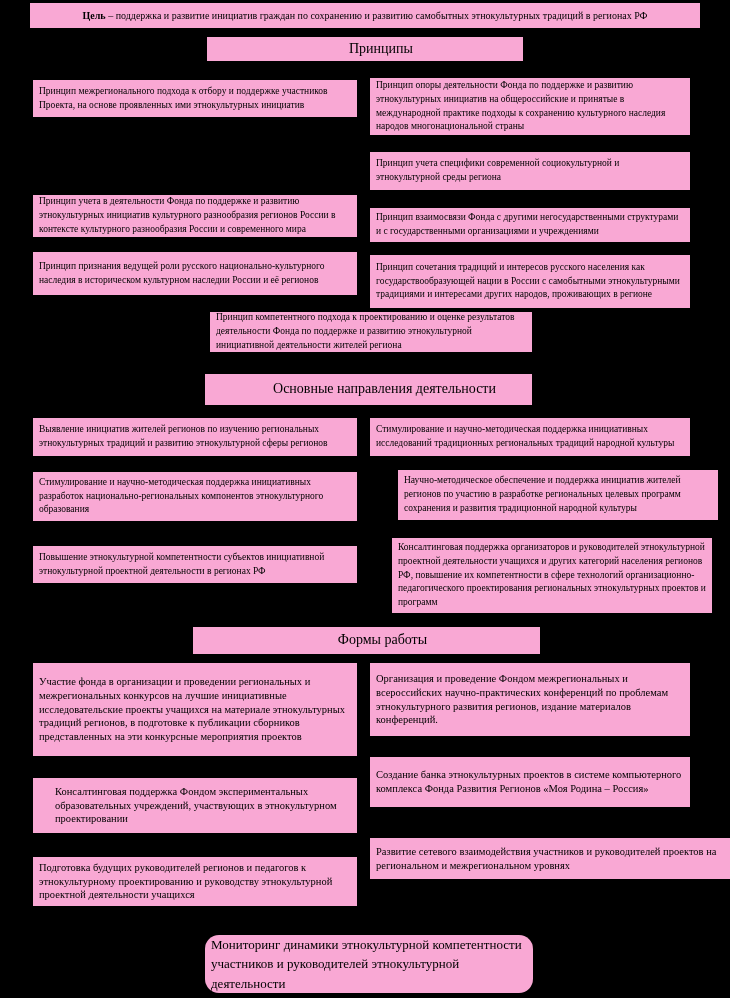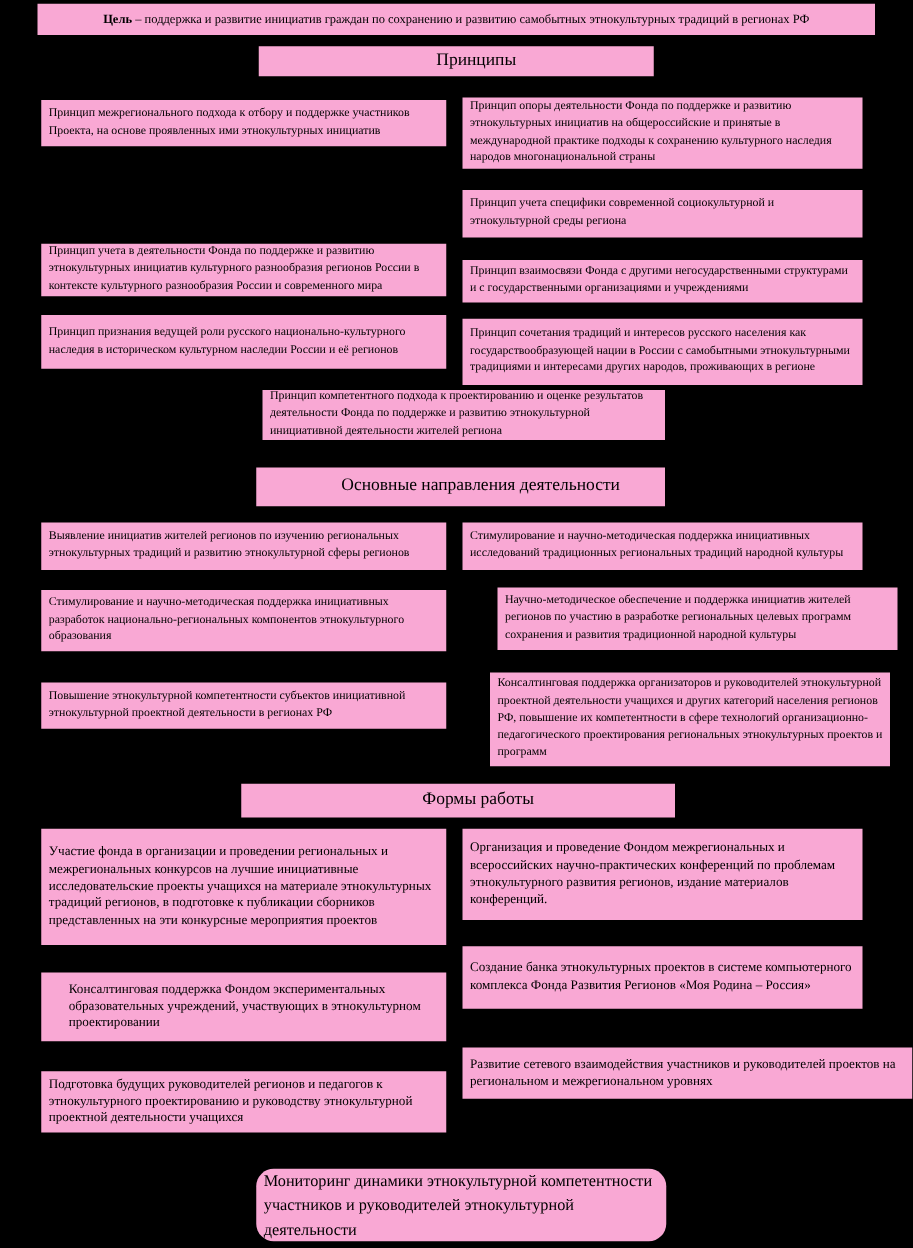--- a/index.html
+++ b/index.html
@@ -79,21 +79,21 @@
   <div class="box" style="left:33px; top:546px; width:324px; height:37px;">Повышение этнокультурной компетентности субъектов инициативной этнокультурной проектной деятельности в регионах РФ</div>
 
   <div class="box" style="left:370px; top:418px; width:320px; height:38px;">Стимулирование и научно-методическая поддержка инициативных исследований традиционных региональных традиций народной культуры</div>
   <div class="box" style="left:370px; top:470px; width:320px; height:50px;margin-left:28px;">Научно-методическое обеспечение и поддержка инициатив жителей регионов по участию в разработке региональных целевых программ сохранения и развития традиционной народной культуры</div>
   <div class="box" style="left:392px; top:538px; width:320px; height:75px;">Консалтинговая поддержка организаторов и руководителей этнокультурной проектной деятельности учащихся и других категорий населения регионов РФ, повышение их компетентности в сфере технологий организационно-педагогического проектирования региональных этнокультурных проектов и программ</div>
 
   <div class="box header-box" style="left:193px; top:627px; width:347px; height:27px;">Формы работы</div>
 
   <div class="box forms-box" style="left:33px; top:663px; width:324px; height:93px;">Участие фонда в организации и проведении региональных и межрегиональных конкурсов на лучшие инициативные исследовательские проекты учащихся на материале этнокультурных традиций регионов, в подготовке к публикации сборников представленных на эти конкурсные мероприятия проектов</div>
   <div class="box forms-box" style="left:33px; top:778px; width:324px; height:55px;padding-left:22px;">Консалтинговая поддержка Фондом экспериментальных образовательных учреждений, участвующих в этнокультурном проектировании</div>
-  <div class="box forms-box" style="left:33px; top:857px; width:324px; height:49px;">Подготовка будущих руководителей регионов и педагогов к этнокультурного проектированию и руководству этнокультурной проектной деятельности учащихся</div>
+  <div class="box forms-box" style="left:33px; top:857px; width:324px; height:49px;">Подготовка будущих руководителей регионов и педагогов к этнокультурному проектированию и руководству этнокультурной проектной деятельности учащихся</div>
 
   <div class="box forms-box" style="left:370px; top:663px; width:320px; height:73px;">Организация и проведение Фондом межрегиональных и всероссийских научно-практических конференций по проблемам этнокультурного развития регионов, издание материалов конференций.</div>
   <div class="box forms-box" style="left:370px; top:757px; width:320px; height:50px;">Создание банка этнокультурных проектов в системе компьютерного комплекса Фонда Развития Регионов «Моя Родина – Россия»</div>
   <div class="box forms-box" style="left:370px; top:838px; width:368px; height:41px;">Развитие сетевого взаимодействия участников и руководителей проектов на региональном и межрегиональном уровнях</div>
 
   <div class="box monitor-box" style="left:205px; top:935px; width:328px; height:58px;">Мониторинг динамики этнокультурной компетентности участников  и руководителей этнокультурной деятельности</div>
 
 </div>
 
 </body></html>

